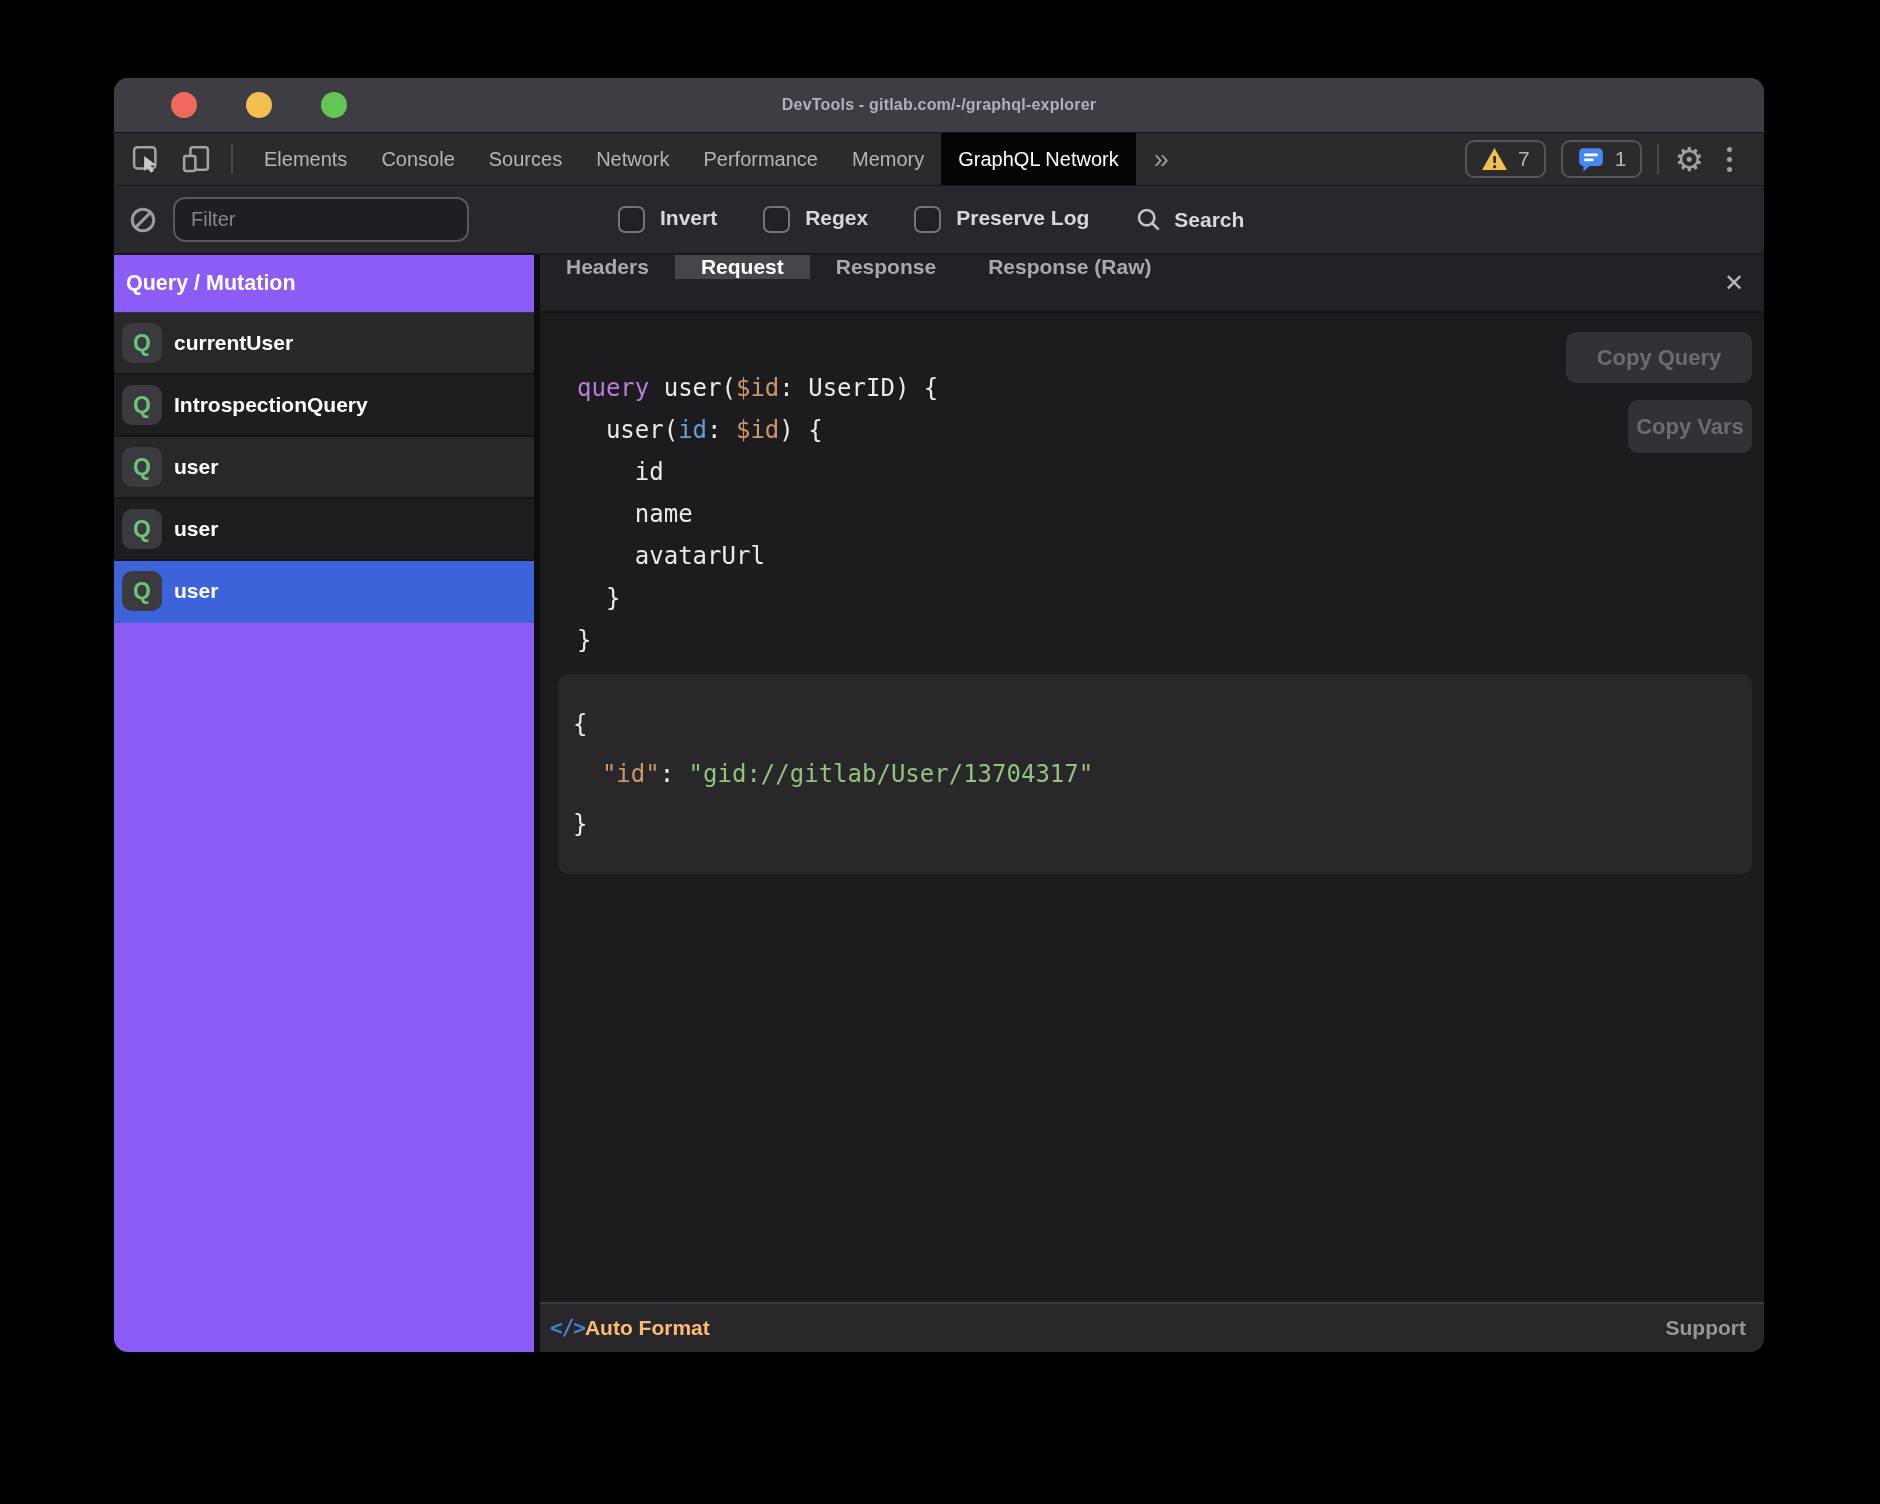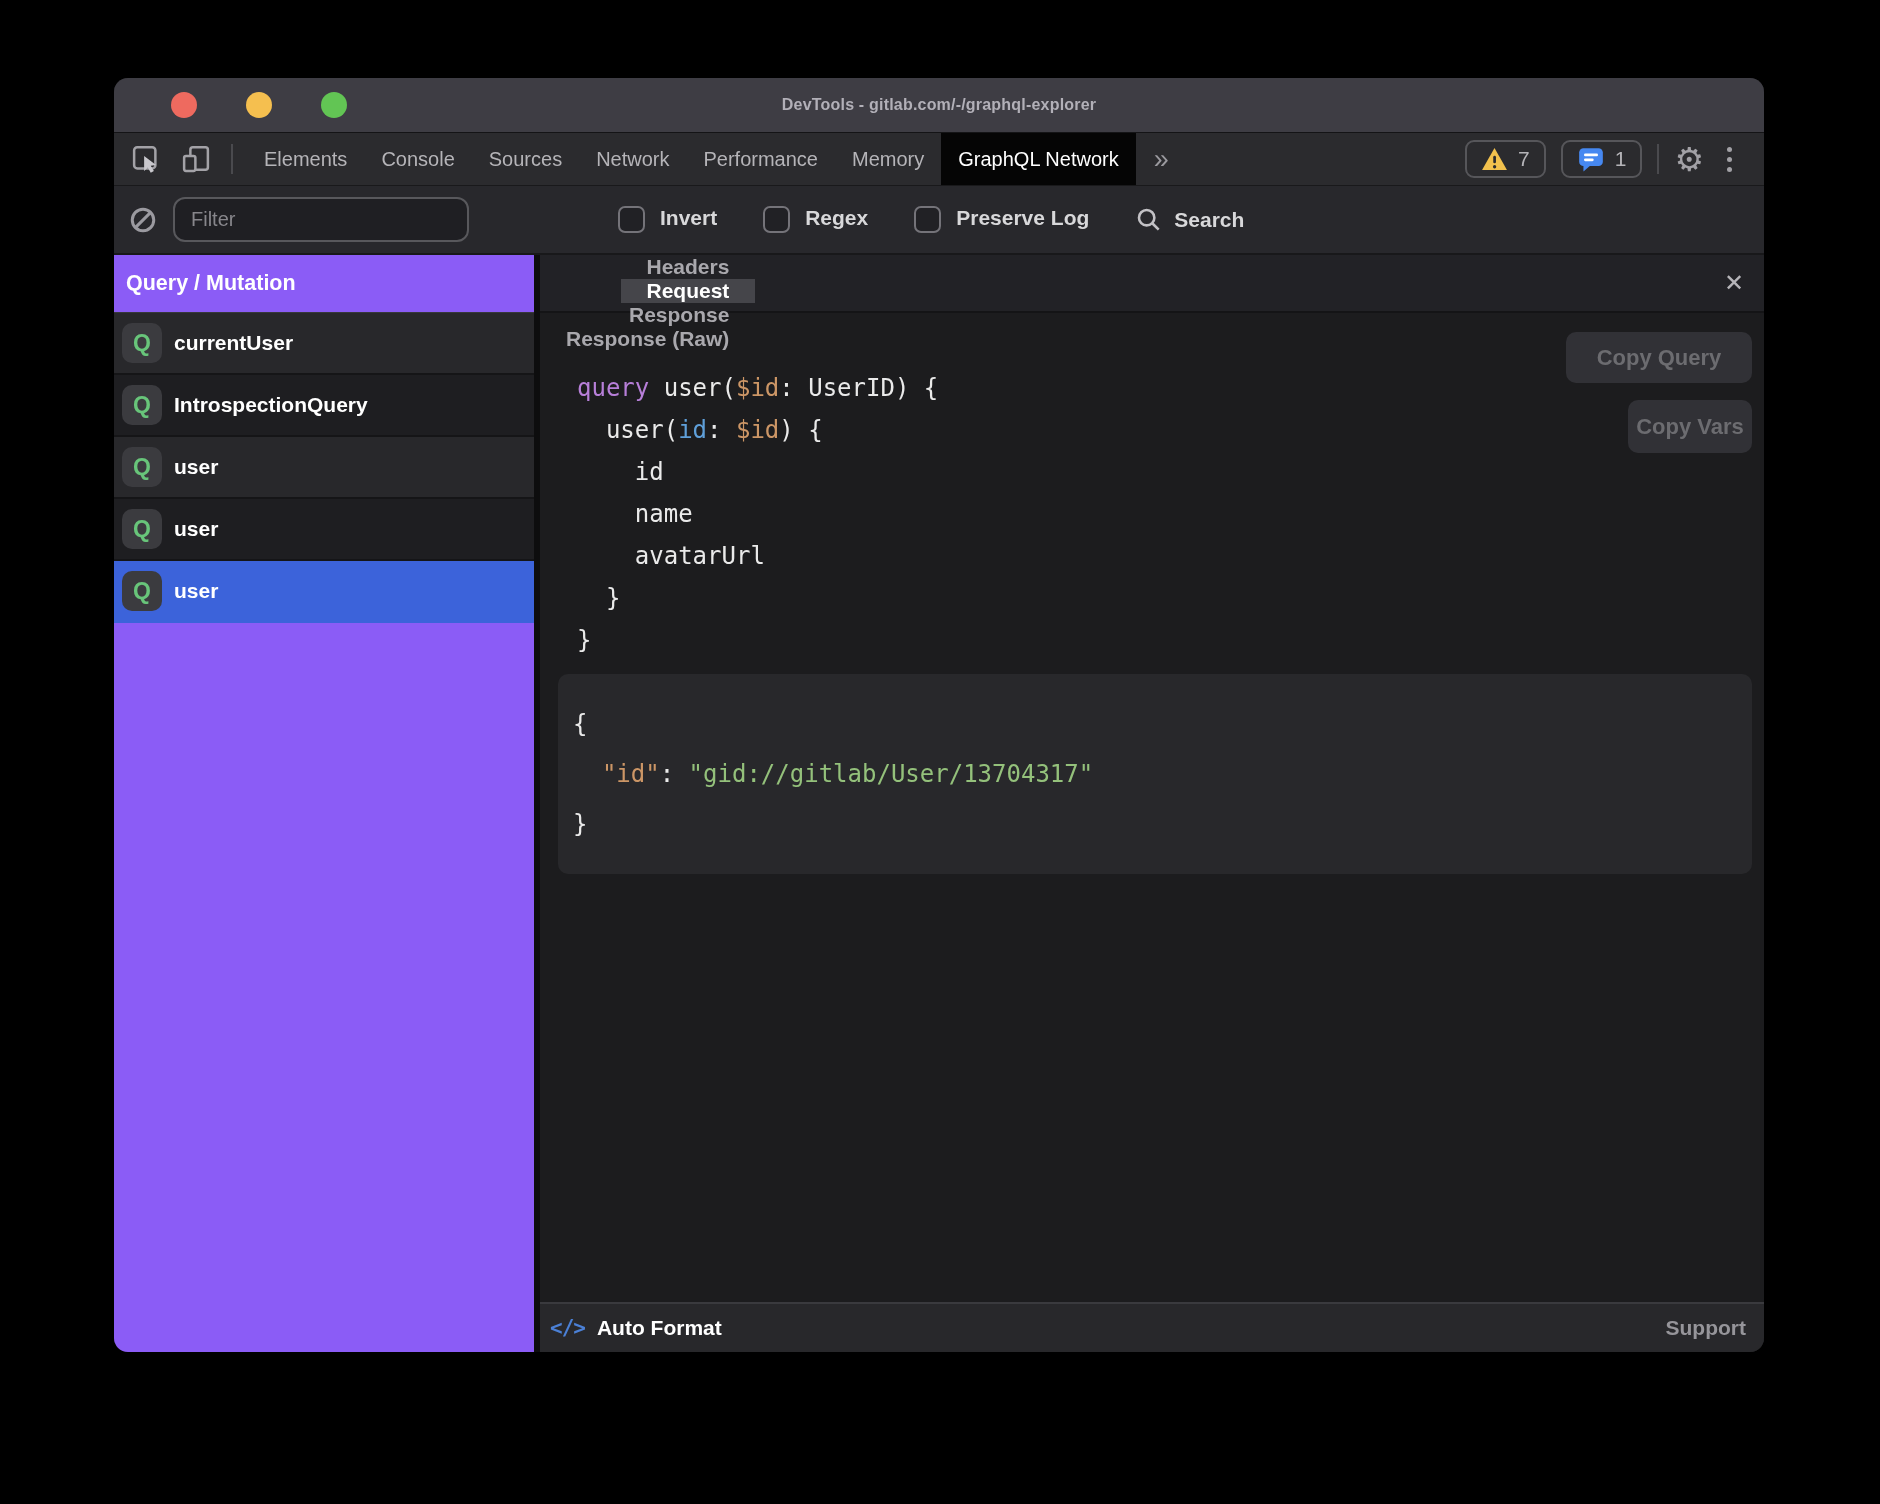--- a/index.html
+++ b/index.html
@@ -109,21 +109,21 @@
   .vars-box {
     position:absolute; left:18px; right:12px; top:361px;
     background:#28282b; border-radius:10px; padding:25px 20px 25px 15px;
   }
   .vars-box .code-line { height:50px; line-height:50px; }
   .panel-footer {
     height:50px; flex:0 0 auto; background:#28282b; border-top:2px solid #3a3a3e;
     display:flex; align-items:center; padding:0 18px 0 10px;
   }
   .af-icon { color:#4b80d6; font-family:"DejaVu Sans Mono", monospace; font-size:21px; font-weight:bold; letter-spacing:-1px; }
-  .af-label { margin-left:12px; color:#ffffff; font-size:21px; font-weight:bold;text-align:right; }
+  .af-label { color:#fdba74; font-size:21px; font-weight:bold;text-align:right; }
   .support { margin-left:auto; color:#96959a; font-size:21px; font-weight:bold; }
   svg { display:block; }
 </style>
 </head>
 <body>
 
 <div class="window">
 
   <div class="titlebar">
     <div class="lights">
@@ -250,21 +250,21 @@
             <span class="qbadge">Q</span>
             <span class="side-label">user</span>
           </div>
         </div>
     </aside>
 
     <div class="vsep"></div>
 
     <section class="panel">
       <div class="panel-tabs">
-        <div id="panel-tabs" style="display:flex;align-items:flex-end;flex-direction:column;">
+        <div id="panel-tabs" style="display:flex;align-items:flex-start;">
             <div class="ptab">Headers</div>
             <div class="ptab active">Request</div>
             <div class="ptab">Response</div>
             <div class="ptab">Response (Raw)</div>
           </div>
         <span class="close-x">✕</span>
       </div>
 
       <div class="panel-body">
         <div class="code-block" id="query-code">

